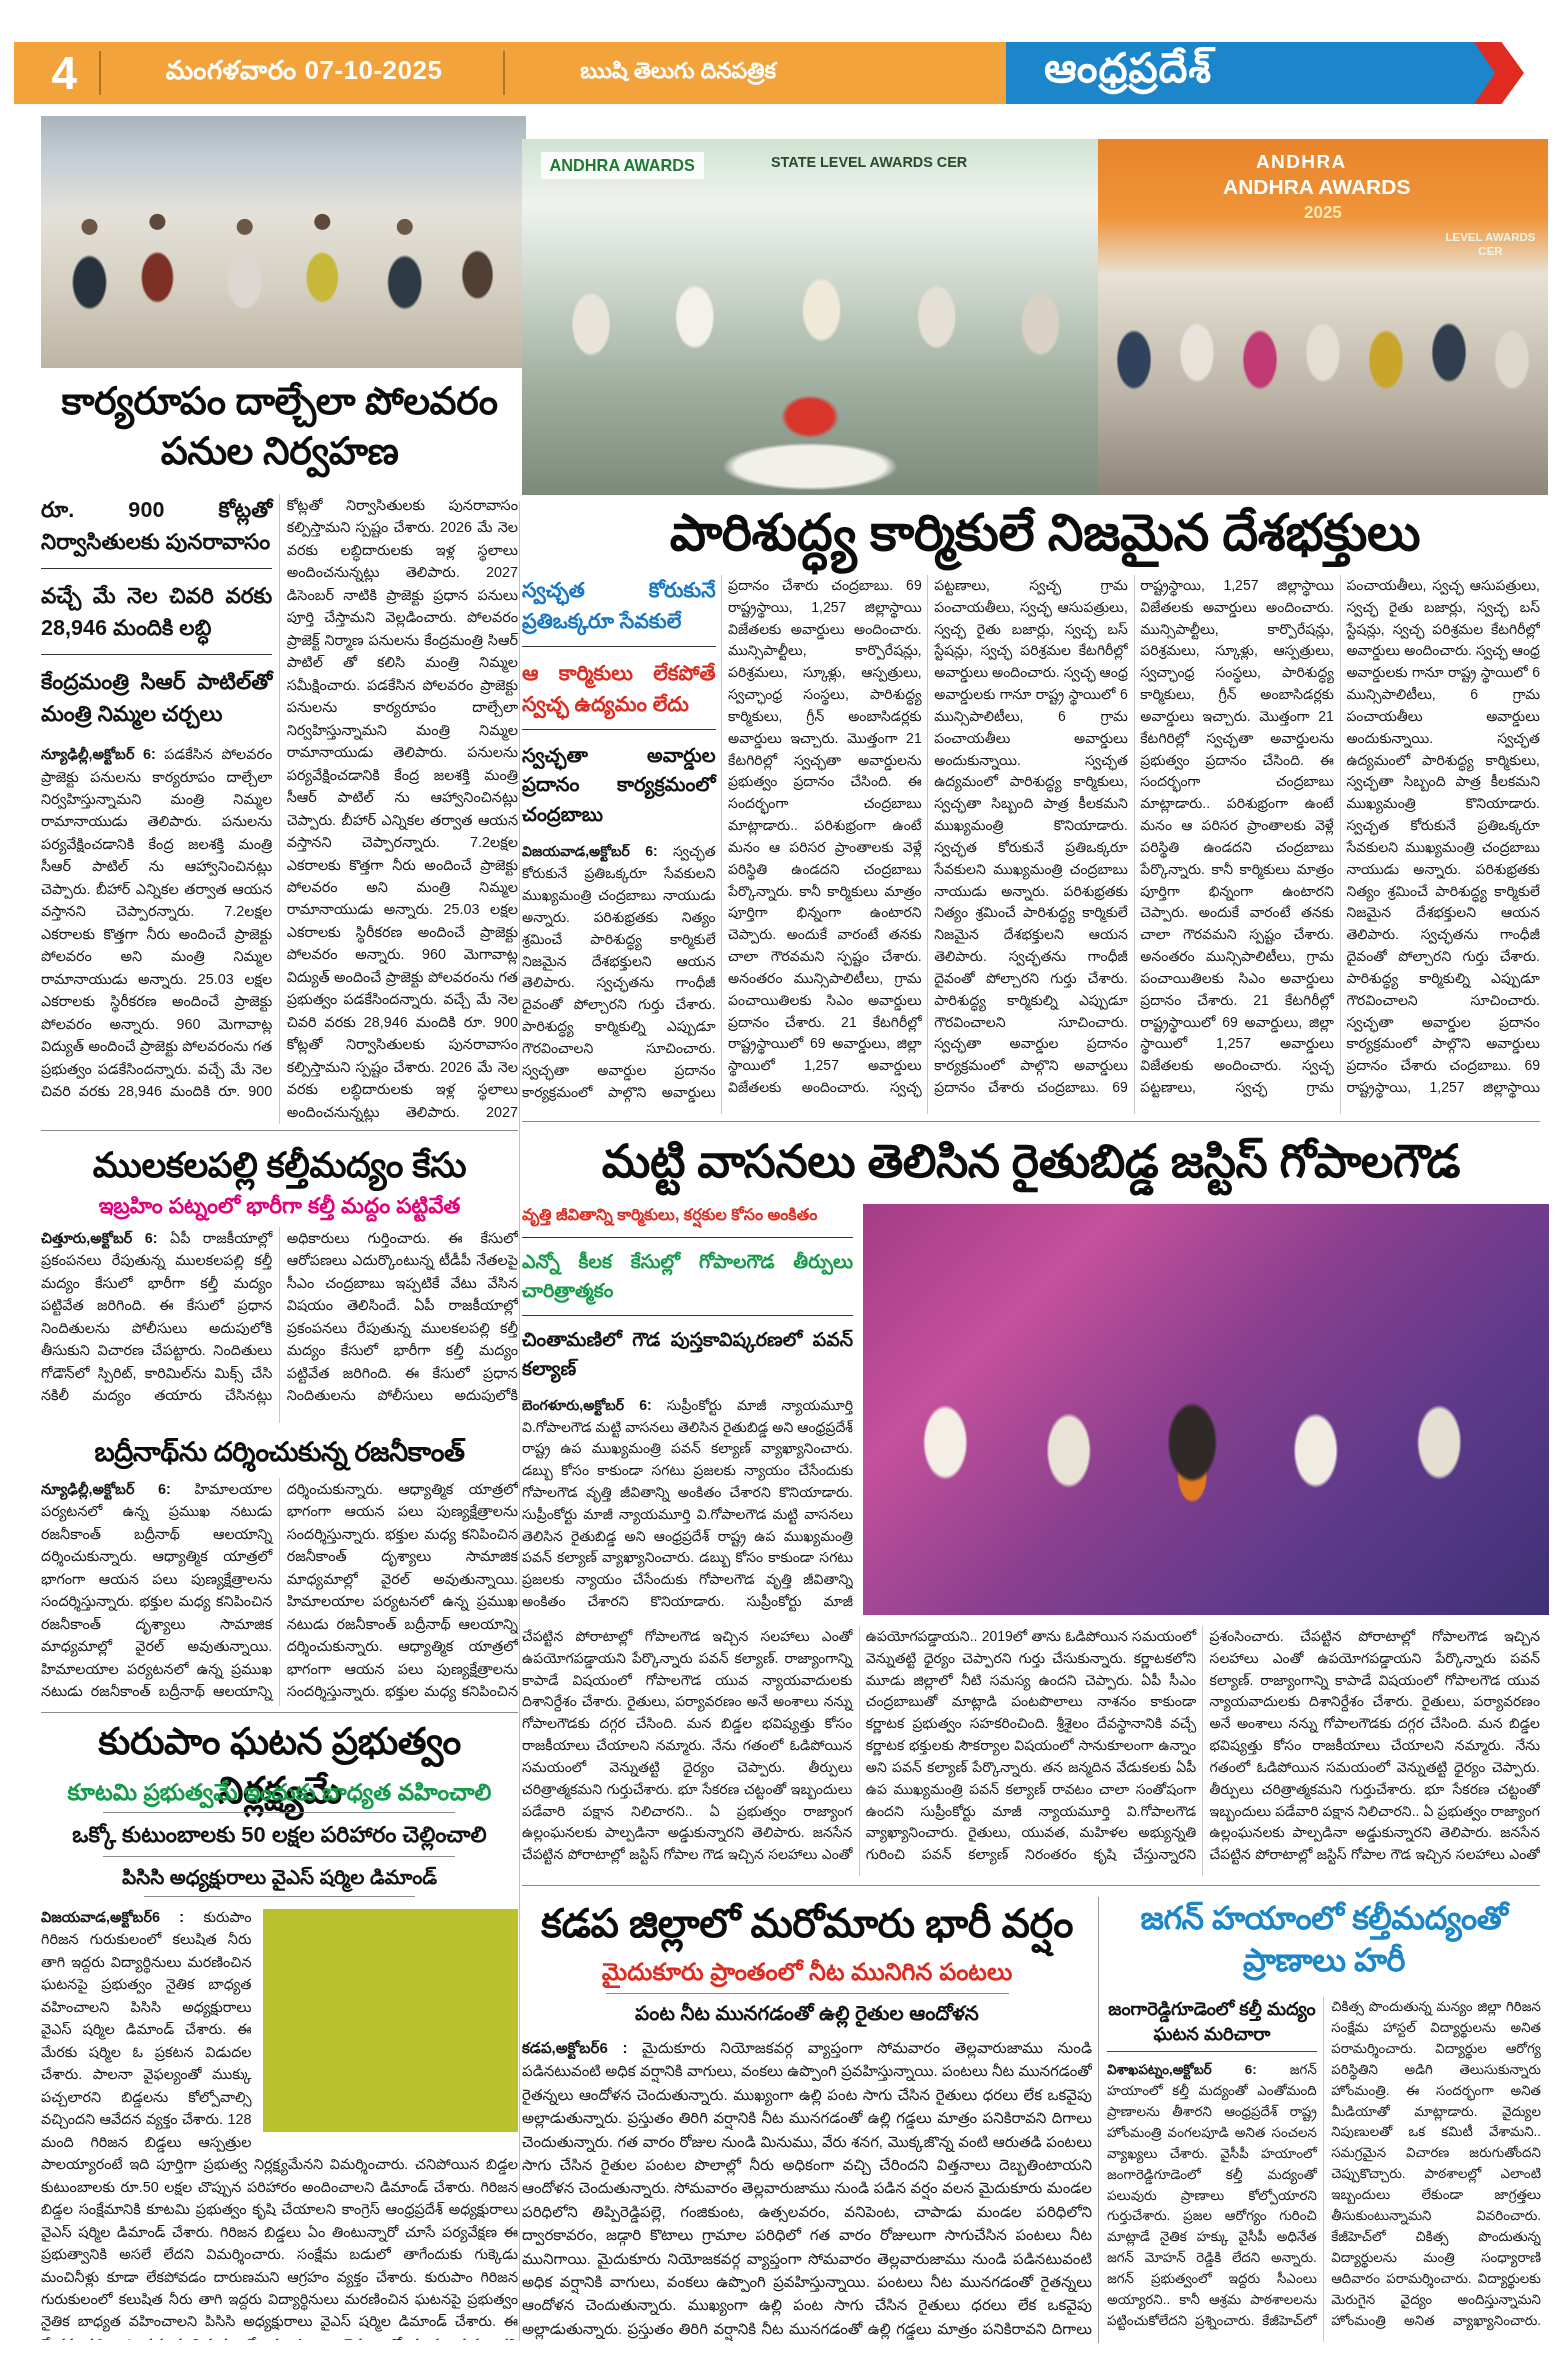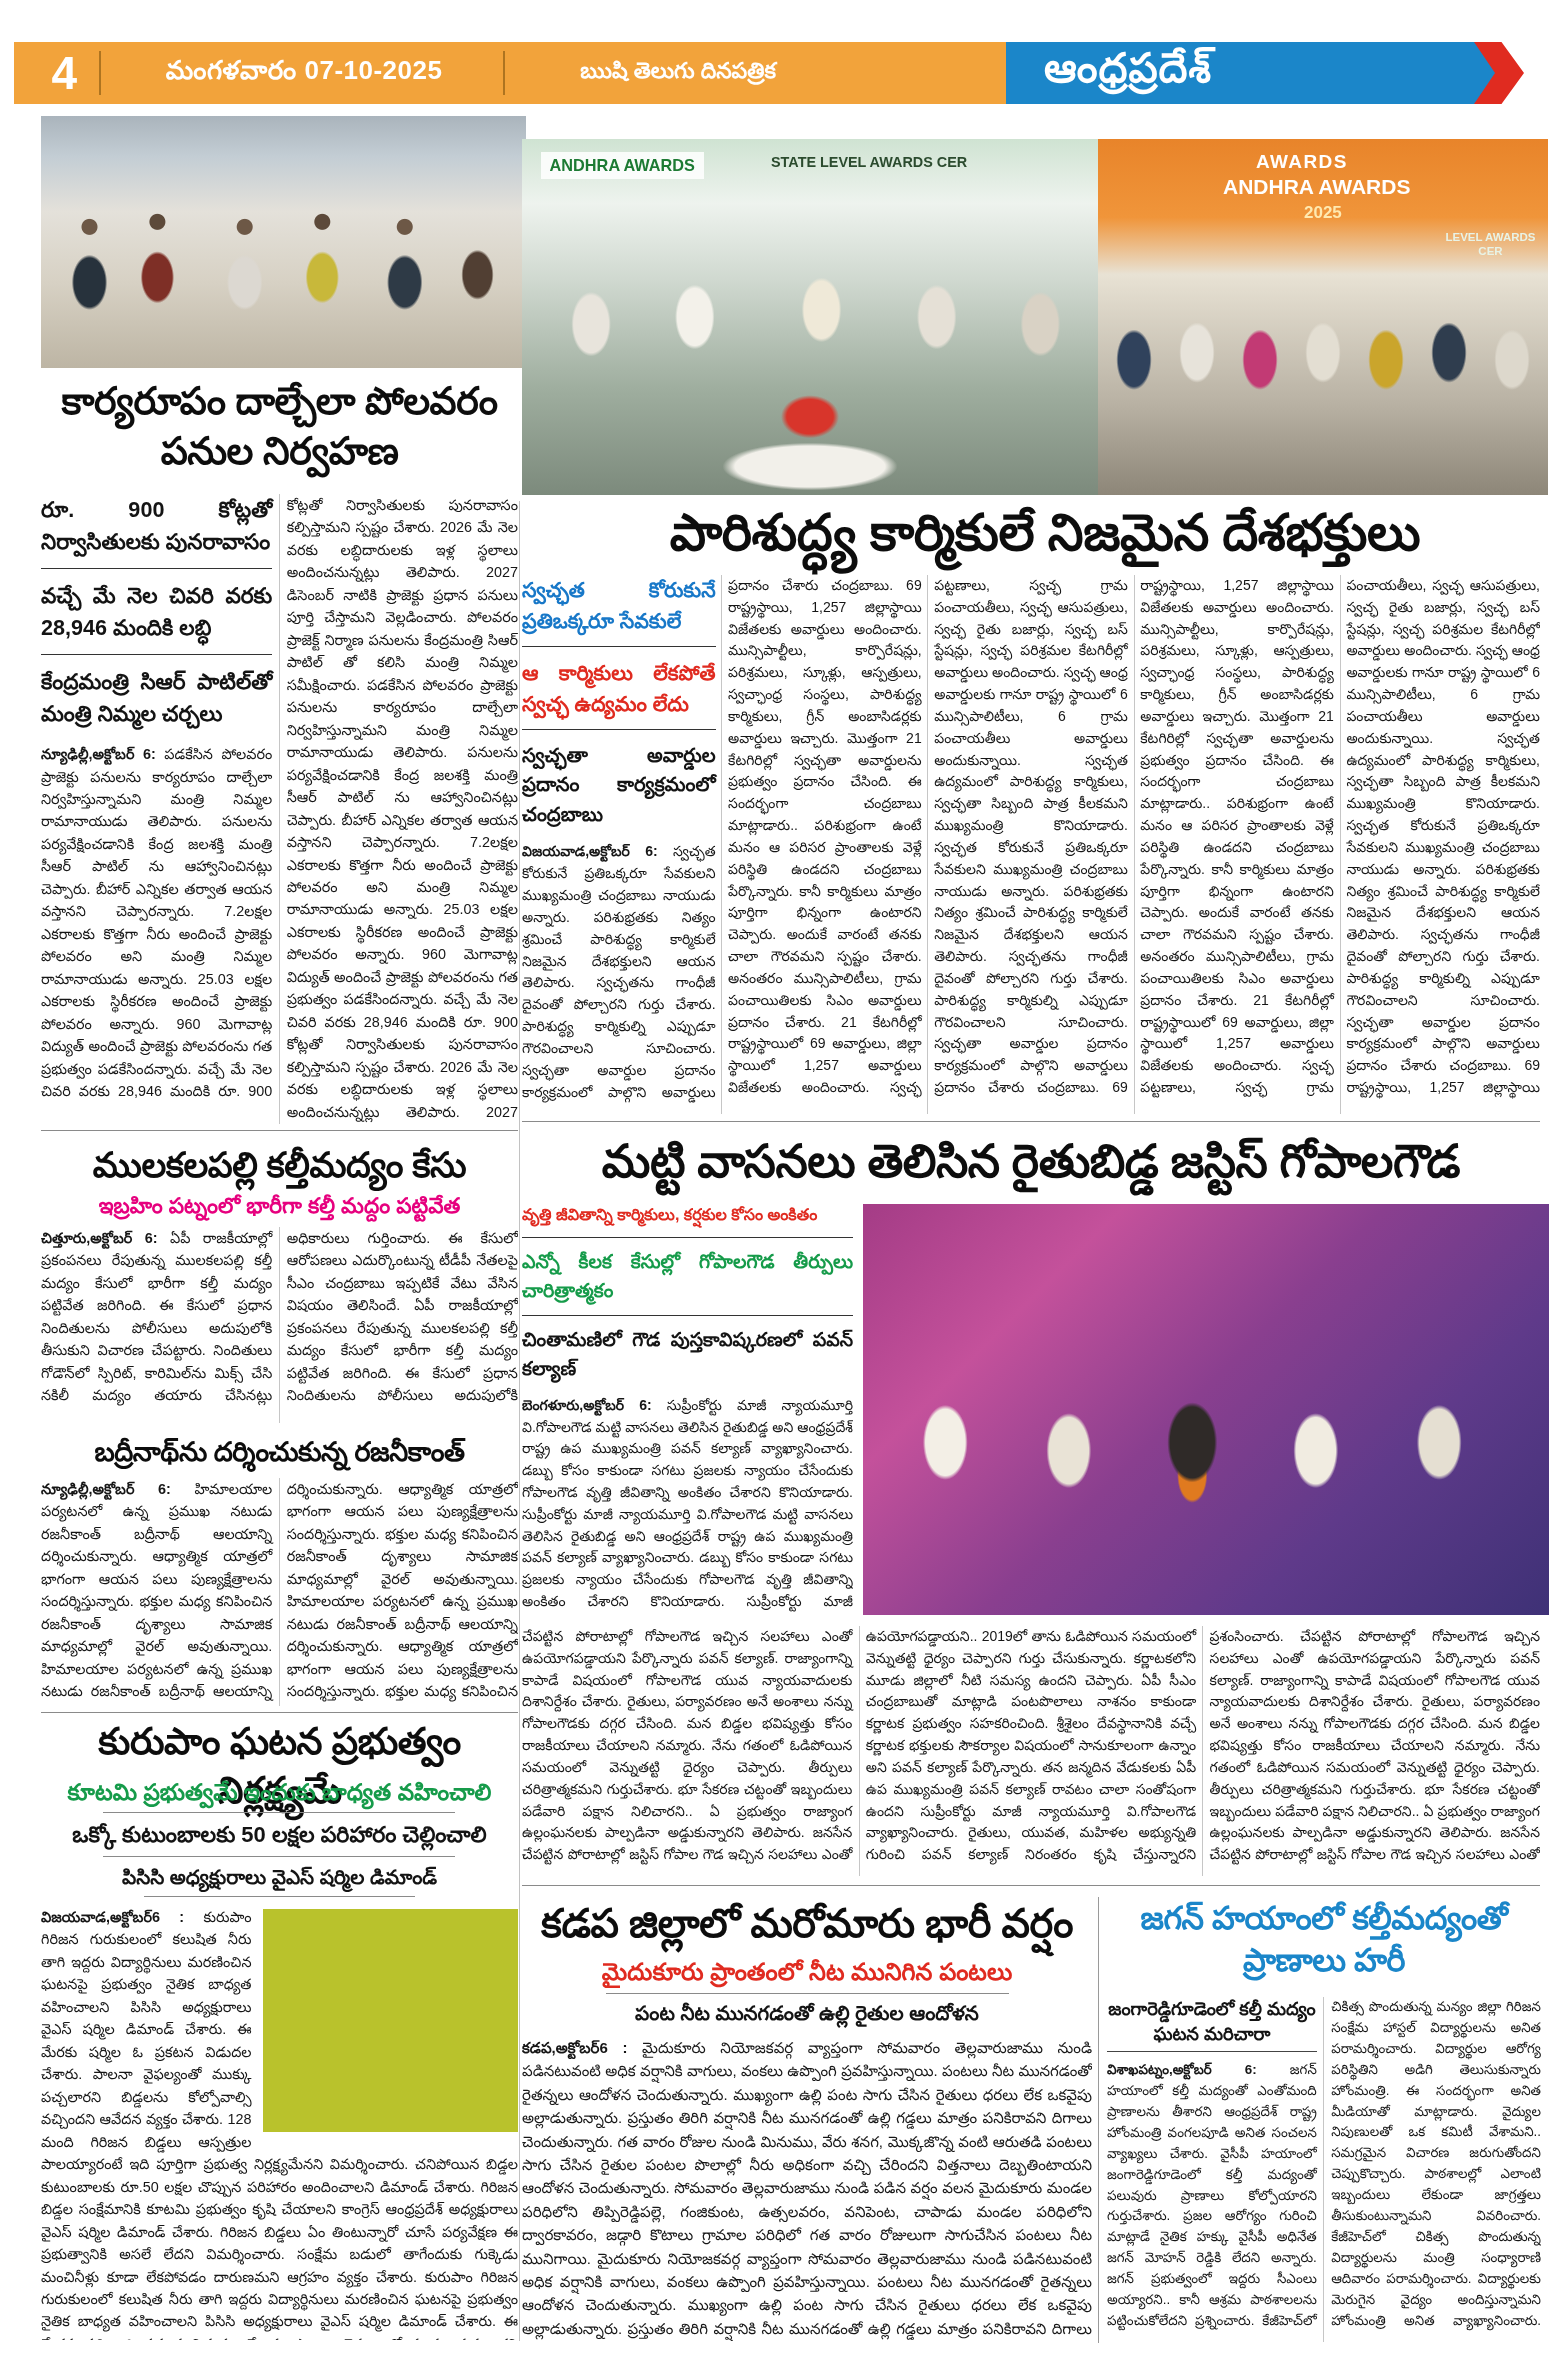--- a/index.html
+++ b/index.html
@@ -105,21 +105,21 @@
   <div class="abs hdr-arrow" style="left:1474px;top:42px;width:50px;height:62px;"></div>
 
   <div class="abs photo ph-airport" style="left:41px;top:116px;width:477px;height:252px;"></div>
 
   <div class="abs photo ph-cer1" style="left:522px;top:139px;width:568px;height:356px;">
     <span class="banner-txt banner-green" style="left:19px;top:13.4px;font-size:16.3px;">ANDHRA AWARDS</span>
     <span class="banner-txt" style="left:249px;top:14.4px;font-size:14.4px;color:#2b4b2e;">STATE LEVEL AWARDS CER</span>
   </div>
 
   <div class="abs photo ph-cer2" style="left:1098px;top:139px;width:442px;height:356px;">
-    <span class="banner-txt" style="left:158px;top:10.5px;font-size:19px;letter-spacing:1.4px;">AWARDS</span>
+    <span class="banner-txt" style="left:158px;top:10.5px;font-size:19px;letter-spacing:1.4px;">ANDHRA</span>
     <span class="banner-txt" style="left:125px;top:35px;font-size:21px;">ANDHRA AWARDS</span>
     <span class="banner-txt" style="left:206px;top:63px;font-size:17px;color:#ffe9b0;">2025</span>
     <span class="banner-txt" style="left:335px;top:91px;font-size:11.5px;color:#e8f3e6;">LEVEL AWARDS CER</span>
   </div>
 
   <div class="abs headline" style="left:41px;top:376px;width:477px;font-size:38px;">కార్యరూపం దాల్చేలా పోలవరం పనుల నిర్వహణ</div>
 
   <div class="abs fillbox" style="left:41px;top:494px;width:477px;height:630px;">
     <div class="cols2 body-t" style="height:100%;">
       <span class="lead-sub usub" style="font-size:21.6px;">రూ. 900 కోట్లతో నిర్వాసితులకు పునరావాసం</span>

